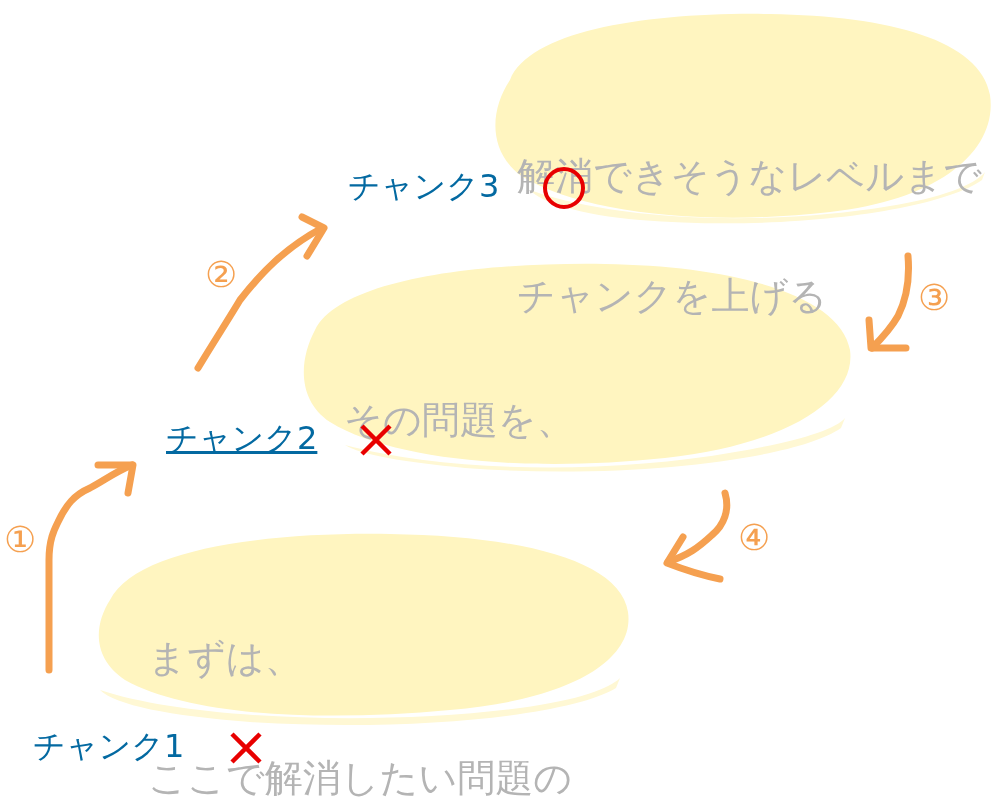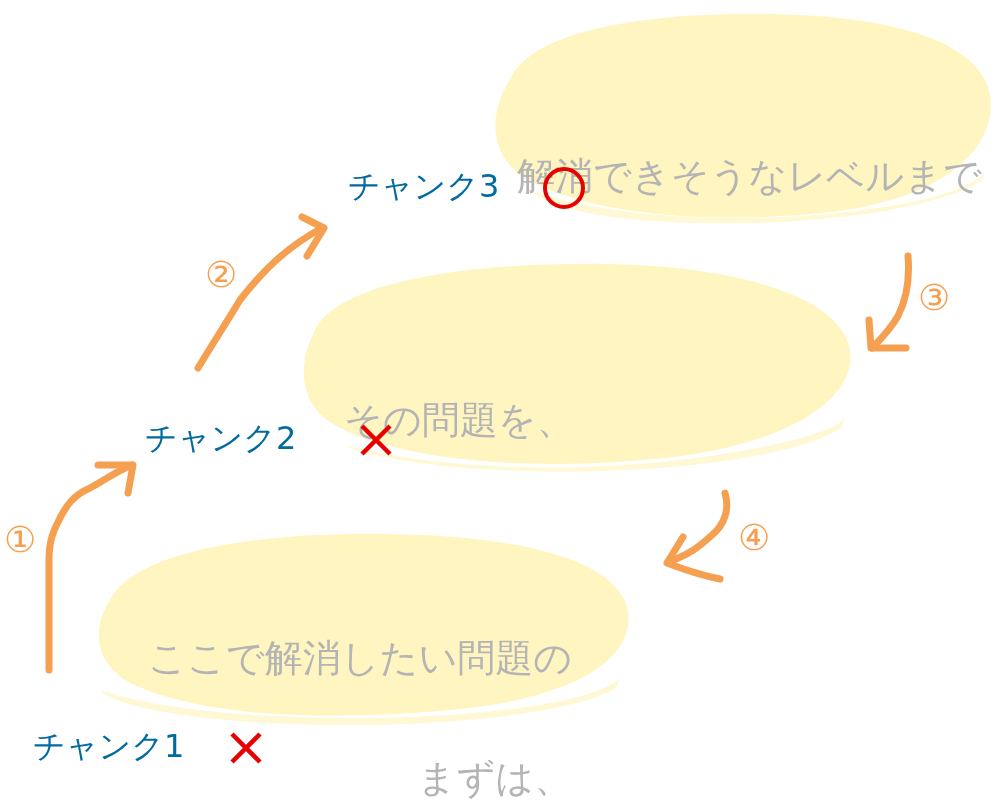--- a/index.html
+++ b/index.html
@@ -1,21 +1,21 @@
 <!DOCTYPE html>
 <html><head>
 <meta charset="utf-8">
 <style>
   html, body { margin:0; padding:0; background:#ffffff; }
   body { width:1000px; height:800px; position:relative; overflow:hidden;
          font-family:"DejaVu Sans", "Liberation Sans", sans-serif; }
   .canvas { position:absolute; left:0; top:0; width:1000px; height:800px; }
   .blob { position:absolute; }
   .bubble-text { position:absolute; color:#b4b4b4; font-size:38px; line-height:40px;
-                 white-space:pre; letter-spacing:0px;text-align:right; }
+                 white-space:pre; letter-spacing:0px; }
   .chunk-label { position:absolute; color:#0369a1; font-size:32px; line-height:36px; white-space:pre; }
   .mark { position:absolute; }
   .step-num { position:absolute; color:#f5a050; font-size:36px; line-height:36px; }
   svg.arrows { position:absolute; left:0; top:0; }
 </style>
 </head>
 <body>
 
 <div class="canvas">
 
@@ -29,34 +29,35 @@
     <path d="M60,195 C160,222 320,225 450,202 C510,192 550,180 560,168 L556,178 C510,210 340,230 180,218 C120,212 75,205 60,195 Z" fill="#fff8d4"></path>
   </svg>
 
   <svg class="blob" style="left:80px;top:520px;" width="560" height="210" viewBox="0 0 560 210">
     <path d="M30,80 C55,30 180,12 310,14 C440,16 540,40 548,92 C555,140 490,180 370,190 C240,202 110,196 45,160 C12,138 14,105 30,80 Z" fill="#fff5c0"></path>
     <path d="M20,170 C110,200 300,206 440,188 C500,180 530,168 540,158 L536,168 C490,196 330,212 170,202 C90,196 35,185 20,170 Z" fill="#fff8d4"></path>
   </svg>
 
   <div class="bubble-text" style="left:517px;top:76px;">
     <div>解消できそうなレベルまで</div>
+    <div>チャンクを上げる</div>
   </div>
 
   <div class="bubble-text" style="left:344px;top:320px;">
     <div>その問題を、</div>
   </div>
 
   <div class="bubble-text" style="left:148px;top:558px;">
+    <div>まずは、</div>
     <div>ここで解消したい問題の</div>
-    <div>まずは、</div>
     
   </div>
 
   <div class="chunk-label" style="left:33px;top:728px;">チャンク1</div>
-  <div class="chunk-label" style="left:145px;top:420px;">チャンク2</div>
+  <div class="chunk-label" style="left:166px;top:420px;text-decoration:underline;">チャンク2</div>
   <div class="chunk-label" style="left:348px;top:168px;">チャンク3</div>
 
   <svg class="mark" style="left:228px;top:730px;" width="36" height="36" viewBox="0 0 36 36">
     <path d="M4,4 L32,32 M32,4 L4,32" stroke="#e80000" stroke-width="4.5" stroke-linecap="butt"></path>
   </svg>
   <svg class="mark" style="left:358px;top:422px;" width="36" height="36" viewBox="0 0 36 36">
     <path d="M4,4 L32,32 M32,4 L4,32" stroke="#e80000" stroke-width="4.5" stroke-linecap="butt"></path>
   </svg>
   <svg class="mark" style="left:540px;top:164px;" width="48" height="48" viewBox="0 0 48 48">
     <circle cx="24" cy="24" r="19" stroke="#e80000" stroke-width="4" fill="none"></circle>

